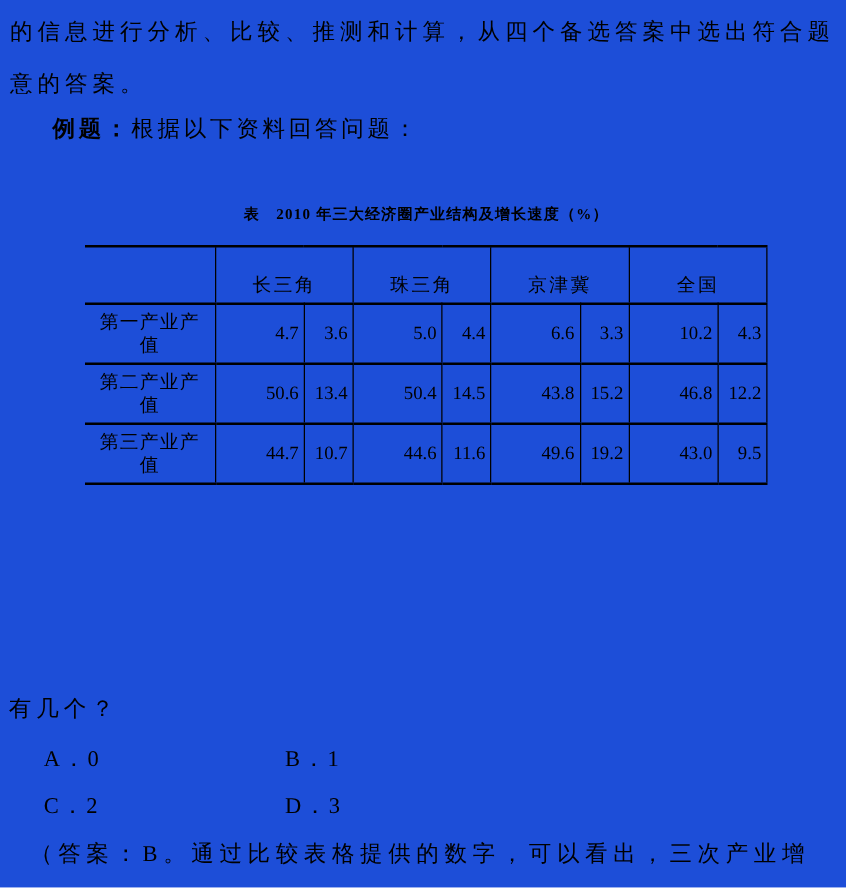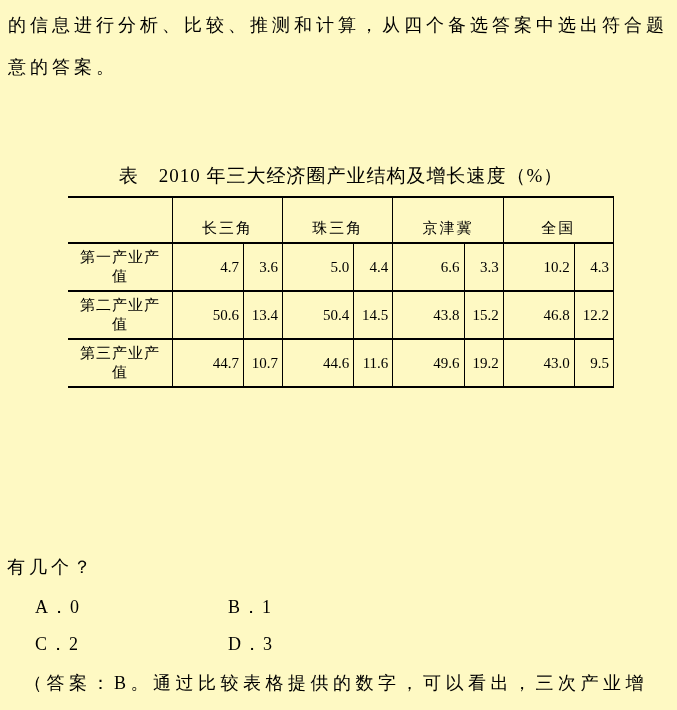--- a/index.html
+++ b/index.html
@@ -1,37 +1,37 @@
 <!DOCTYPE html>
 <html><head>
 <meta charset="utf-8">
 <style>
   html,body{margin:0;padding:0;background:#ffffff;}
   .page{
     position:relative;
     width:677px;
     height:710px;
-    background:#fef9c3;
+    background:#1d4ed8;
     color:#000;
     font-family:"Liberation Serif","DejaVu Serif",serif;
     overflow:hidden;
   }
   .tline{
     position:absolute;
     font-size:18px;
     letter-spacing:4px;
     white-space:nowrap;
   }
   #intro1{top:13px;left:8px;}
   #intro2{top:55px;left:8px;}
   #example{top:91px;left:42px;letter-spacing:3px;}
   .bold{font-weight:bold;}
   #tbl-title{
     position:absolute;top:163px;left:68px;width:546px;
-    text-align:center;font-weight:normal;font-size:19px;letter-spacing:1px;
+    text-align:center;font-weight:bold;font-size:12px;letter-spacing:1px;
   }
   #datatable{
     position:absolute;top:196px;left:68px;width:546px;
     border-collapse:collapse;border-top:2px solid #000;
     table-layout:fixed;font-size:15px;
   }
   #datatable td{
     border-right:1px solid #000;
     border-bottom:2px solid #000;
     padding:4px;
@@ -56,20 +56,21 @@
   #answer{top:671px;left:24px;letter-spacing:4.5px;}
 </style>
 </head>
 <body>
 
 <div class="page">
 
   <div class="tline" id="intro1">的信息进行分析、比较、推测和计算，从四个备选答案中选出符合题</div>
   <div class="tline" id="intro2">意的答案。</div>
 
+  <div class="tline" id="example"><span class="bold">例题：</span><span>根据以下资料回答问题：</span></div>
 
   <div id="tbl-title">表　2010 年三大经济圈产业结构及增长速度（%）</div>
 
   <table id="datatable">
     <colgroup>
       <col style="width:104px">
         <col style="width:71px">
         <col style="width:39px">
       <col style="width:71px">
         <col style="width:39px">

